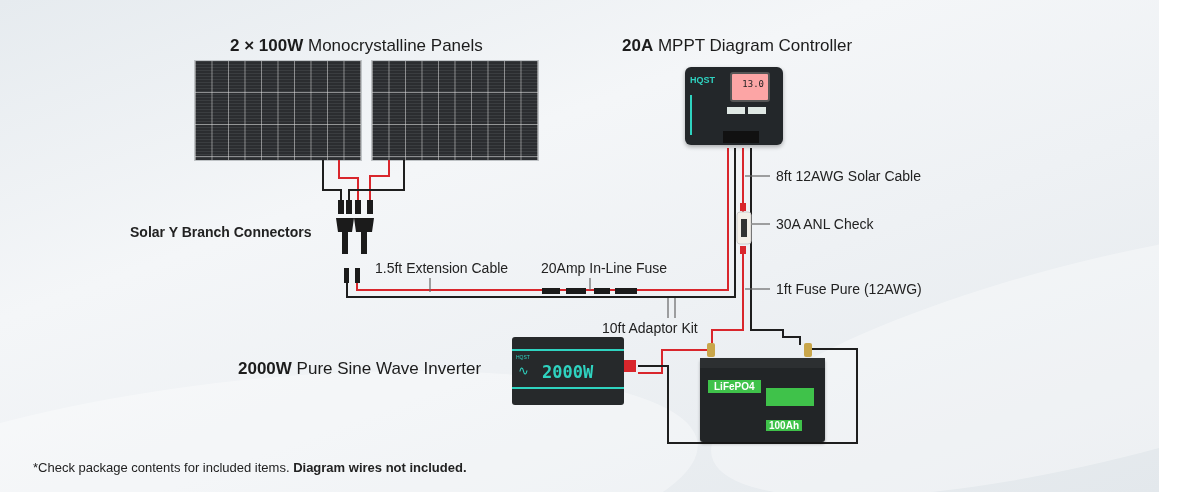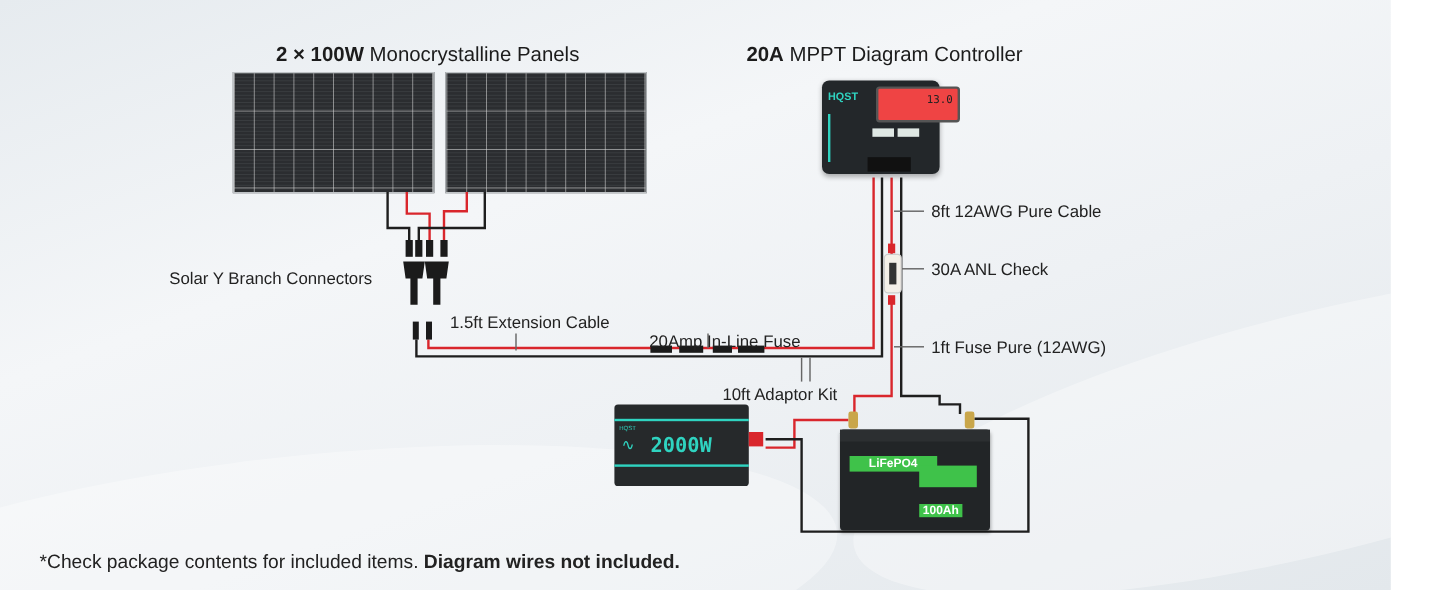--- a/index.html
+++ b/index.html
@@ -4,21 +4,21 @@
 <style>
   html, body { margin:0; padding:0; }
   body { width:1200px; height:492px; overflow:hidden; font-family:"Liberation Sans", sans-serif; }
   #stage { position:relative; width:1159px; height:492px; overflow:hidden;
     background: linear-gradient(160deg, #e6ebef 0%, #f4f6f8 35%, #eef1f4 60%, #e3e8ec 100%); }
   .swoosh { position:absolute; border-radius:50%; pointer-events:none; }
   .label { position:absolute; color:#1c1c1c; white-space:nowrap; }
   .title { font-size:17px; }
   .title b { font-weight:700; }
   .small { font-size:14px; color:#222; }
-  .footnote { font-size:16px; color:#222; }
+  .footnote { font-size:13px; color:#222; }
   svg.wires { position:absolute; left:0; top:0; }
   .panel { position:absolute; background:#2a2c2e; border:1px solid #bfc3c6;
     background-image:
       linear-gradient(90deg, rgba(220,220,220,0.55) 1px, transparent 1px),
       linear-gradient(0deg, rgba(220,220,220,0.55) 1px, transparent 1px),
       repeating-linear-gradient(0deg, #2b2d30 0px, #2b2d30 2px, #3a3d40 2px, #3a3d40 3px);
     background-size: 16.5px 100%, 100% 32px, 100% 3px; }
   .device { position:absolute; }
 </style>
 </head>
@@ -26,20 +26,23 @@
 
 <div id="stage">
   <div class="swoosh" style="left:-200px;top:380px;width:900px;height:220px;background:rgba(255,255,255,0.35);transform:rotate(-6deg);"></div>
   <div class="swoosh" style="left:700px;top:260px;width:800px;height:200px;background:rgba(255,255,255,0.35);transform:rotate(-14deg);"></div>
 
   <div class="label title" style="left:230px;top:36px;">
     <b>2 × 100W</b><span> Monocrystalline Panels</span>
   </div>
   <div class="label title" style="left:622px;top:36px;">
     <b>20A</b><span> MPPT Diagram Controller</span>
+  </div>
+  <div class="label title" style="left:238px;top:359px;">
+    <b>2000W</b><span> Pure Sine Wave Inverter</span>
   </div>
 
   <div class="panel" style="left:194px;top:60px;width:166px;height:99px;"></div>
   <div class="panel" style="left:371px;top:60px;width:166px;height:99px;"></div>
 
   <svg class="wires" width="1200" height="492">
     <g fill="none" stroke-width="2">
 
       <path d="M323 160 V190 H341 V205" stroke="#1e1e1e"></path>
       <path d="M339 160 V178 H358 V205" stroke="#d9262c"></path>
@@ -84,51 +87,51 @@
     </g>
 
     <rect x="737" y="212" width="14" height="32" rx="3" fill="#f3efe8" stroke="#ccc"></rect>
     <rect x="741" y="219" width="6" height="18" fill="#333"></rect>
     <rect x="740" y="203" width="6" height="8" fill="#d9262c"></rect>
     <rect x="740" y="246" width="6" height="8" fill="#d9262c"></rect>
   </svg>
 
   <div class="device" style="left:685px;top:67px;width:98px;height:78px;background:#23272a;border-radius:6px;box-shadow:0 2px 4px rgba(0,0,0,0.3);">
     <div style="position:absolute;left:5px;top:8px;font-size:9px;font-weight:bold;color:#2fd3c0;">HQST</div>
-    <div style="position:absolute;left:45px;top:5px;width:36px;height:26px;background:#ef4444;border:2px solid #555;border-radius:3px;padding-left:30px;">
+    <div style="position:absolute;left:45px;top:5px;width:36px;height:26px;background:#fca5a5;border:2px solid #555;border-radius:3px;">
       <span style="position:absolute;right:4px;top:5px;font-size:9px;font-family:'DejaVu Sans Mono',monospace;color:#222;">13.0</span>
     </div>
     <div style="position:absolute;left:42px;top:40px;width:18px;height:7px;background:#dfe8e4;"></div>
     <div style="position:absolute;left:63px;top:40px;width:18px;height:7px;background:#dfe8e4;"></div>
     <div style="position:absolute;left:5px;top:28px;width:2px;height:40px;background:#2fd3c0;"></div>
     <div style="position:absolute;left:38px;top:64px;width:36px;height:12px;background:#111;"></div>
   </div>
 
   <div class="device" style="left:512px;top:337px;width:112px;height:68px;background:#26292b;border-radius:3px;">
     <div style="position:absolute;left:0;right:0;top:12px;height:2px;background:#2fd3c0;"></div>
     <div style="position:absolute;left:0;right:0;top:50px;height:2px;background:#2fd3c0;"></div>
     <div style="position:absolute;left:4px;top:17px;font-size:5px;color:#2fd3c0;">HQST</div>
     <div style="position:absolute;left:6px;top:26px;font-size:13px;color:#2fd3c0;">∿</div>
     <div style="position:absolute;left:30px;top:25px;font-size:17px;font-weight:bold;color:#2fd3c0;font-family:'DejaVu Sans Mono',monospace;">2000W</div>
   </div>
   <div class="device" style="left:624px;top:360px;width:12px;height:12px;background:#d9262c;"></div>
 
   <div class="device" style="left:700px;top:358px;width:125px;height:84px;background:#222527;border-radius:3px;box-shadow:0 2px 3px rgba(0,0,0,0.3);">
     <div style="position:absolute;left:0;right:0;top:0;height:10px;background:#2c2f31;"></div>
-    <div style="position:absolute;left:8px;top:22px;padding:1px 16px;background:#3fc24a;color:#fff;font-size:10px;font-weight:bold;">LiFePO4</div>
+    <div style="position:absolute;left:8px;top:22px;padding:1px 6px;background:#3fc24a;color:#fff;font-size:10px;font-weight:bold;">LiFePO4</div>
     <div style="position:absolute;left:66px;top:30px;width:48px;height:18px;background:#3fc24a;"></div>
     <div style="position:absolute;left:66px;top:62px;padding:0 3px;background:#3fc24a;color:#fff;font-size:10px;font-weight:bold;">100Ah</div>
   </div>
   <div class="device" style="left:707px;top:343px;width:8px;height:14px;background:#c9a64a;border-radius:2px;"></div>
   <div class="device" style="left:804px;top:343px;width:8px;height:14px;background:#c9a64a;border-radius:2px;"></div>
 
-  <div class="label small" style="left:141px;top:224px;">Solar Y Branch Connectors</div>
+  <div class="label small" style="left:130px;top:224px;font-weight:bold;">Solar Y Branch Connectors</div>
   <div class="label small" style="left:375px;top:260px;">1.5ft Extension Cable</div>
-  <div class="label small" style="left:541px;top:276px;">20Amp In-Line Fuse</div>
+  <div class="label small" style="left:541px;top:260px;">20Amp In-Line Fuse</div>
   <div class="label small" style="left:602px;top:320px;">10ft Adaptor Kit</div>
-  <div class="label small" style="left:776px;top:168px;">8ft 12AWG Pure Cable</div>
+  <div class="label small" style="left:776px;top:168px;">8ft 12AWG Solar Cable</div>
   <div class="label small" style="left:776px;top:216px;">30A ANL Check</div>
   <div class="label small" style="left:776px;top:281px;">1ft Fuse Pure (12AWG)</div>
 
   <div class="label footnote" style="left:33px;top:460px;">
     <span>*Check package contents for included items. </span><b>Diagram wires not included.</b>
   </div>
 </div>
 
 </body></html>

